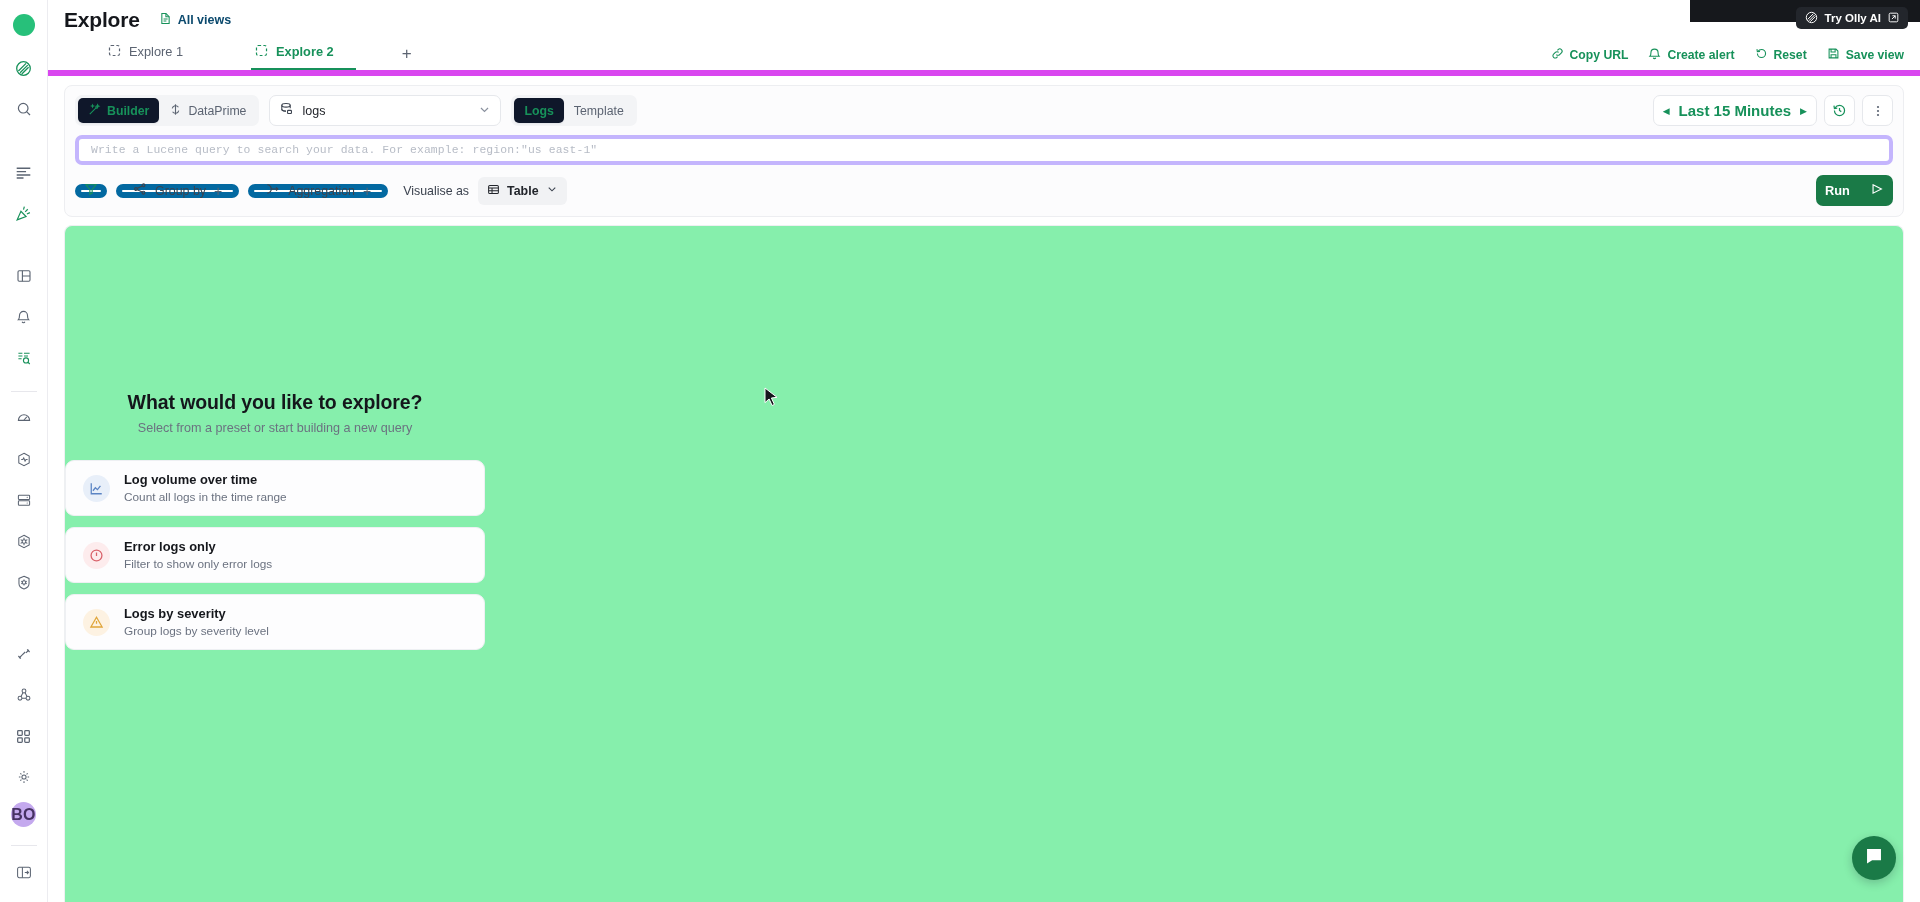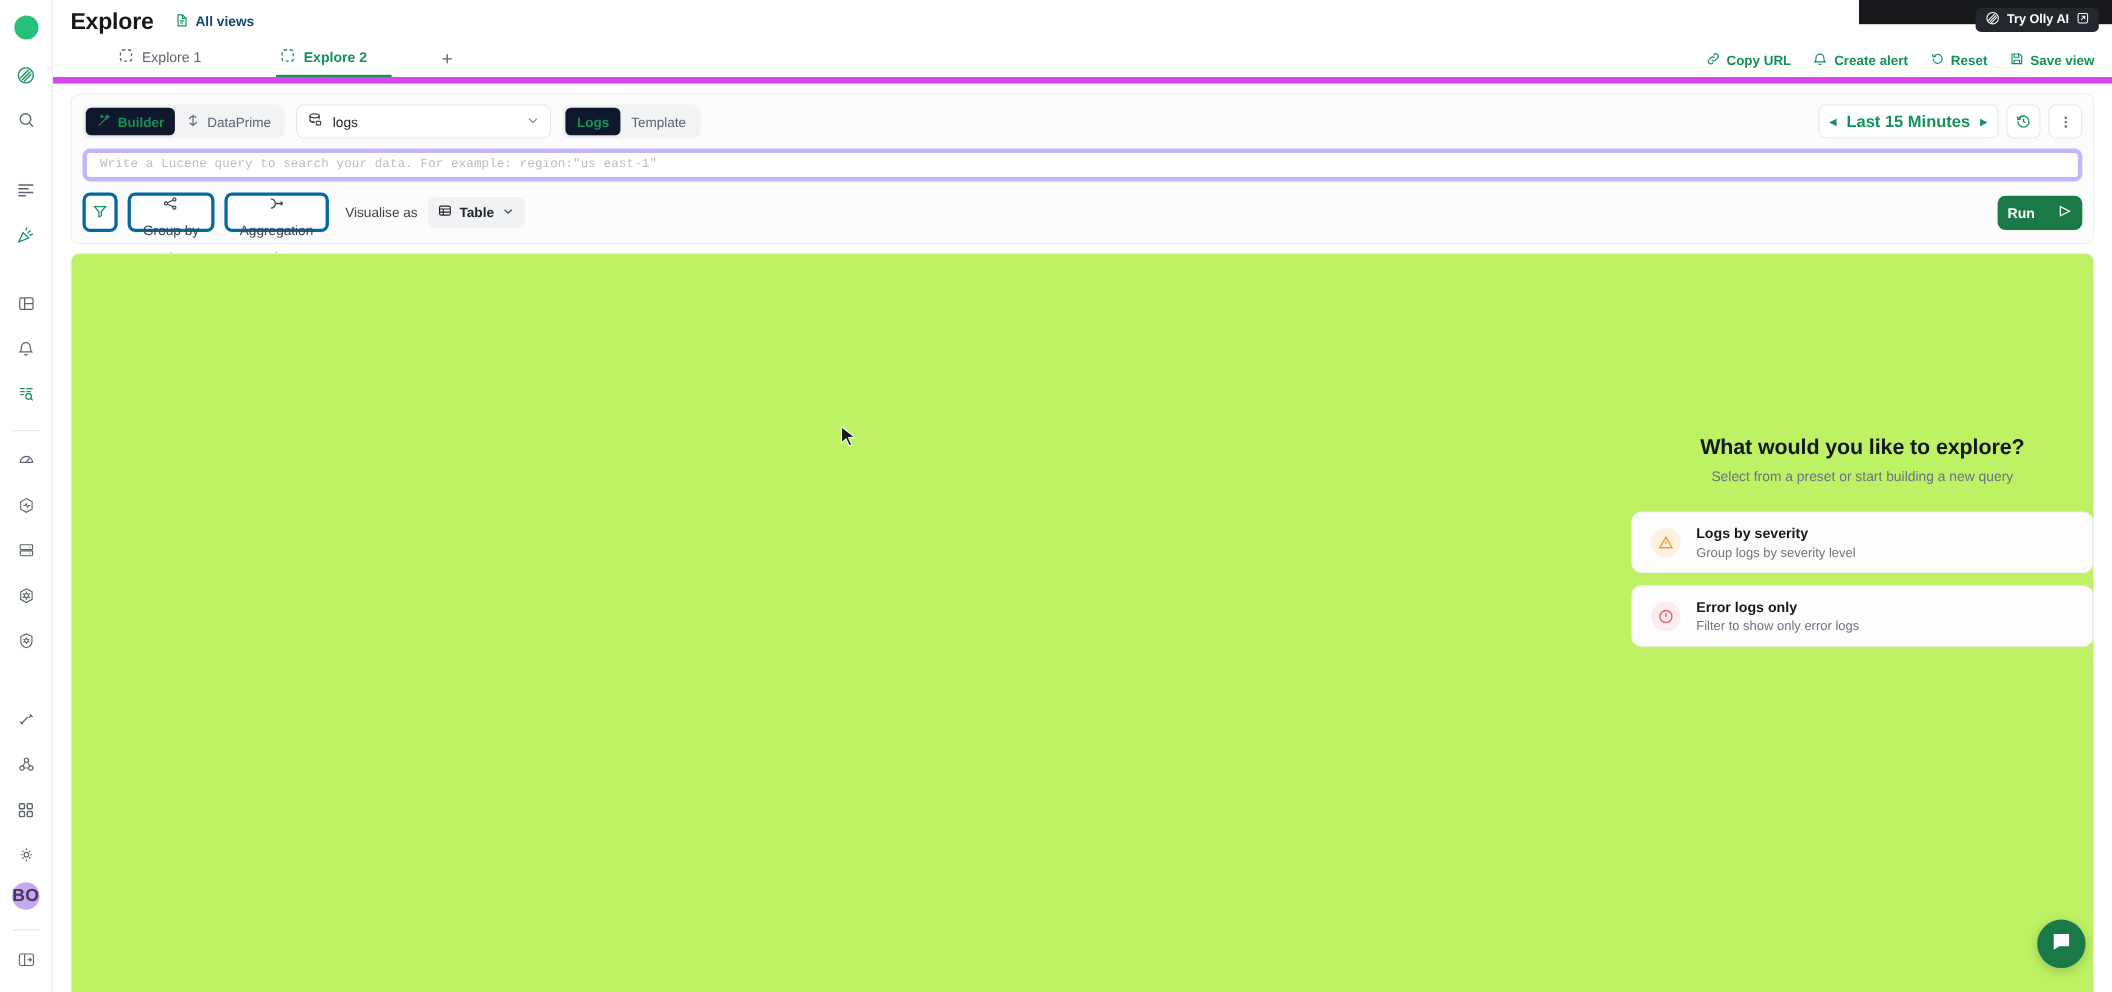--- a/index.html
+++ b/index.html
@@ -144,46 +144,46 @@
     display: flex; align-items: center; padding: 0 12px;
   }
   .lucene-ph {
     font-family: "Liberation Mono", monospace;
     font-size: 11.4px; color: #b7bcc6; letter-spacing: .1px;
   }
 
   
   .brow { margin-top: 10px; display: flex; align-items: center; gap: 9px; }
   .chip {
-    height: 36px; background: #ffffff; border: 3px solid #0369a1;
+    height: 14px; background: #ffffff; border: 6px solid #0369a1;
     border-radius: 7px; display: flex; align-items: center; gap: 8px;
-    padding: 0 11px; font-size: 12.4px; color: #3c434f; cursor: pointer; flex-direction: column;
+    padding: 0 11px; font-size: 12.4px; color: #3c434f; cursor: pointer;
   }
   .chip .plus { color: #5c6472; font-size: 14px; line-height: 1; }
   .chip.square { width: 32px; padding: 0; justify-content: center; }
   .vis-wrap { display: flex; align-items: center; gap: 9px; margin-left: 6px; }
   .vis-label { font-size: 12.4px; color: #3c434f; }
   .vis-select {
     height: 28px; background: #f1f2f4; border-radius: 6px;
     display: flex; align-items: center; gap: 7px; padding: 0 9px;
     font-size: 12.4px; color: #22252b; font-weight: bold; cursor: pointer;
   }
   .run-btn {
     margin-left: auto; height: 31px; min-width: 77px;
     background: #1a7a47; border-radius: 7px; color: #ffffff;
     display: flex; align-items: center; justify-content: center; gap: 20px;
     font-size: 12.8px; font-weight: bold; cursor: pointer;
   }
 
   
   .results {
     flex: 1 1 auto; margin-top: 8px; margin-bottom: 0;
-    background: #bef264; border: 1px solid #eef0f2;
+    background: #86efac; border: 1px solid #eef0f2;
     border-bottom: none; border-radius: 8px 8px 0 0;
-    display: flex; align-items: flex-start; justify-content: flex-end;
+    display: flex; align-items: flex-start; justify-content: flex-start;
     min-height: 0; position: relative;
   }
   .empty { width: 420px; text-align: center; margin-top: 165px; }
   .empty-title { font-size: 19.5px; font-weight: bold; color: #14161b; letter-spacing: -.1px; }
   .empty-sub { font-size: 12.6px; color: #6b7280; margin-top: 7px; }
   .presets { margin-top: 25px; display: flex; flex-direction: column; gap: 11px; }
   .preset {
     height: 56px; background: #fdfdfe; border: 1px solid #eef0f3;
     border-radius: 9px; display: flex; align-items: center; gap: 14px;
     padding: 0 17px; text-align: left; cursor: pointer;
@@ -569,47 +569,59 @@
         </div>
       </div>
 
       <div class="results">
         <div class="empty">
           <div class="empty-title">What would you like to explore?</div>
           <div class="empty-sub">Select from a preset or start building a new query</div>
 
           <div class="presets">
 
+            <div class="preset">
+              <div class="preset-ic" style="background:#e8eff9;">
+                <svg width="15" height="15" viewBox="0 0 16 16" fill="none" stroke="#5b84c4" stroke-width="1.35">
+                  <path d="M2.4 2.4v11.2h11.2"></path>
+                    <path d="M4.2 10.4l2.6-3.2 2.2 2 3.2-4"></path>
+                </svg>
+              </div>
+              <div>
+                <div class="preset-t">Log volume over time</div>
+                <div class="preset-d">Count all logs in the time range</div>
+              </div>
+            </div>
+
+            <div class="preset">
+              <div class="preset-ic" style="background:#fdeced;">
+                <svg width="15" height="15" viewBox="0 0 16 16" fill="none" stroke="#d9616a" stroke-width="1.35">
+                  <circle cx="8" cy="8" r="5.8"></circle>
+                    <path d="M8 4.8v3.6M8 10.8v.1"></path>
+                </svg>
+              </div>
+              <div>
+                <div class="preset-t">Error logs only</div>
+                <div class="preset-d">Filter to show only error logs</div>
+              </div>
+            </div>
 
             <div class="preset">
               <div class="preset-ic" style="background:#fdf2e2;">
                 <svg width="15" height="15" viewBox="0 0 16 16" fill="none" stroke="#e0a53a" stroke-width="1.35">
                   <path d="M8 2.4l6 10.4H2z"></path>
                     <path d="M8 6.4v3M8 11.2v.1"></path>
                 </svg>
               </div>
               <div>
                 <div class="preset-t">Logs by severity</div>
                 <div class="preset-d">Group logs by severity level</div>
               </div>
             </div>
 
-            <div class="preset">
-              <div class="preset-ic" style="background:#fdeced;">
-                <svg width="15" height="15" viewBox="0 0 16 16" fill="none" stroke="#d9616a" stroke-width="1.35">
-                  <circle cx="8" cy="8" r="5.8"></circle>
-                    <path d="M8 4.8v3.6M8 10.8v.1"></path>
-                </svg>
-              </div>
-              <div>
-                <div class="preset-t">Error logs only</div>
-                <div class="preset-d">Filter to show only error logs</div>
-              </div>
-            </div>
-
           </div>
         </div>
       </div>
     </div>
   </div>
 
   <div class="intercom">
     <span>
       <svg width="22" height="22" viewBox="0 0 24 24" fill="#ffffff">
         <path d="M4.4 4.4h15.2v12.2H10l-5.6 3.6z"></path>

